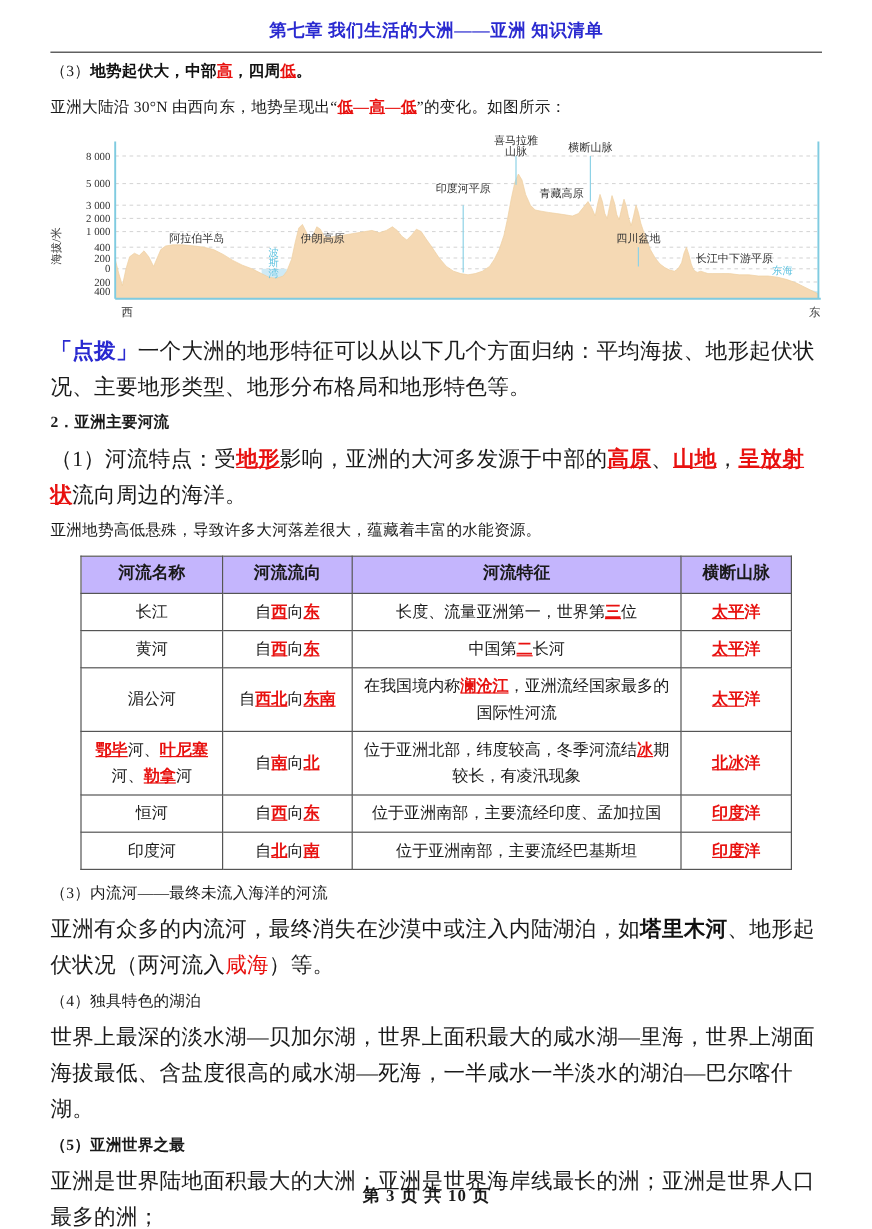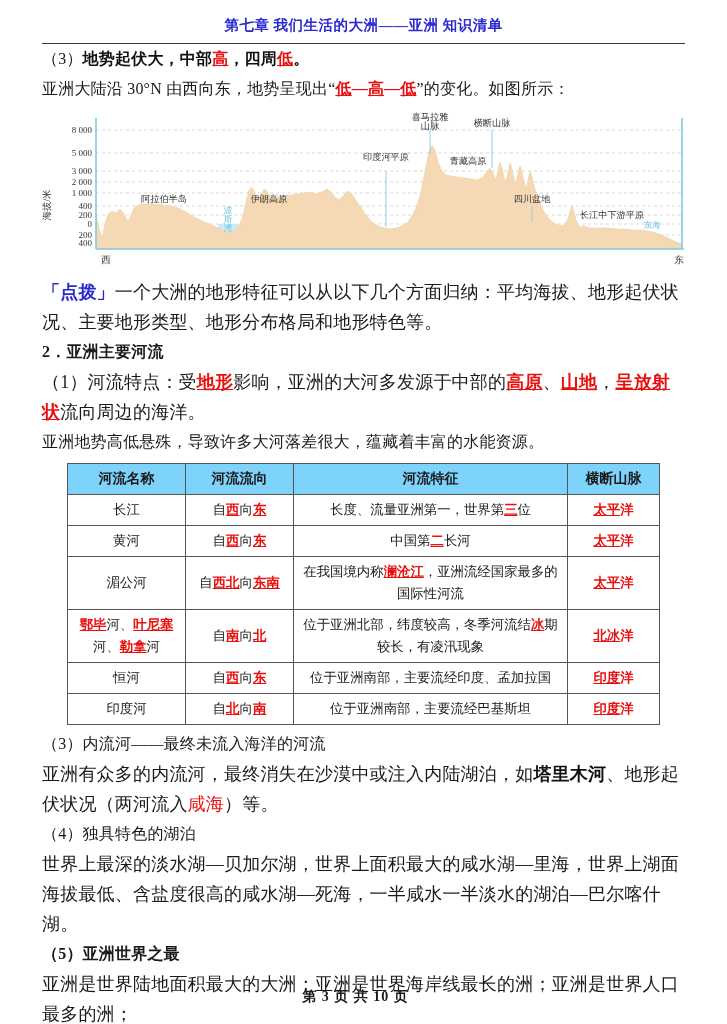--- a/index.html
+++ b/index.html
@@ -27,21 +27,21 @@
   }
   .header-rule {
     margin: 8px 42px 0 42px;
     border-top: 1.6px solid #3a3a3a;
   }
 
   
   .content { padding: 0 42px; }
   p.line {
     margin: 0;
-    font-size: 16px;
+    font-size: 13px;
     line-height: 30px;
     letter-spacing: 0.2px;
     white-space: nowrap;
   }
   p.wrapline {
     margin: 0;
     font-size: 18px;
     line-height: 30px;
     letter-spacing: 0.2px;
   }
@@ -70,21 +70,21 @@
     table-layout: fixed;
   }
   table.rivers th, table.rivers td {
     border: 1px solid #555;
     text-align: center;
     vertical-align: middle;
     padding: 4px 3px;
     line-height: 22px;
   }
   table.rivers thead th {
-    background: #7dd3fc;
+    background: #c4b5fd;
     font-weight: bold;
     font-size: 14px;
     height: 28px;
   }
   col.c1 { width: 118px; }
   col.c2 { width: 108px; }
   col.c3 { width: 274px; }
   col.c4 { width: 92px; }
 
   

